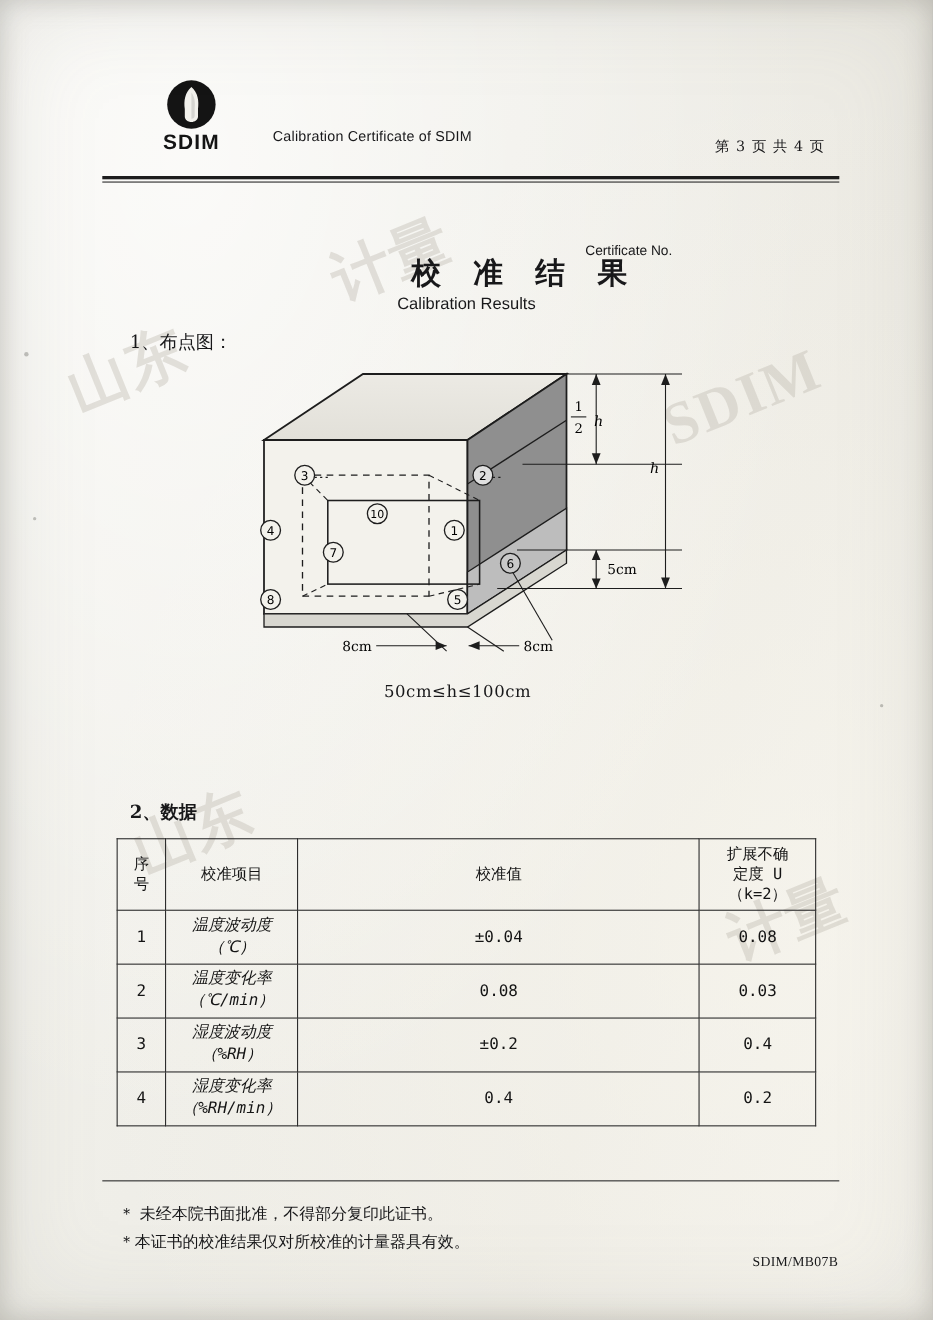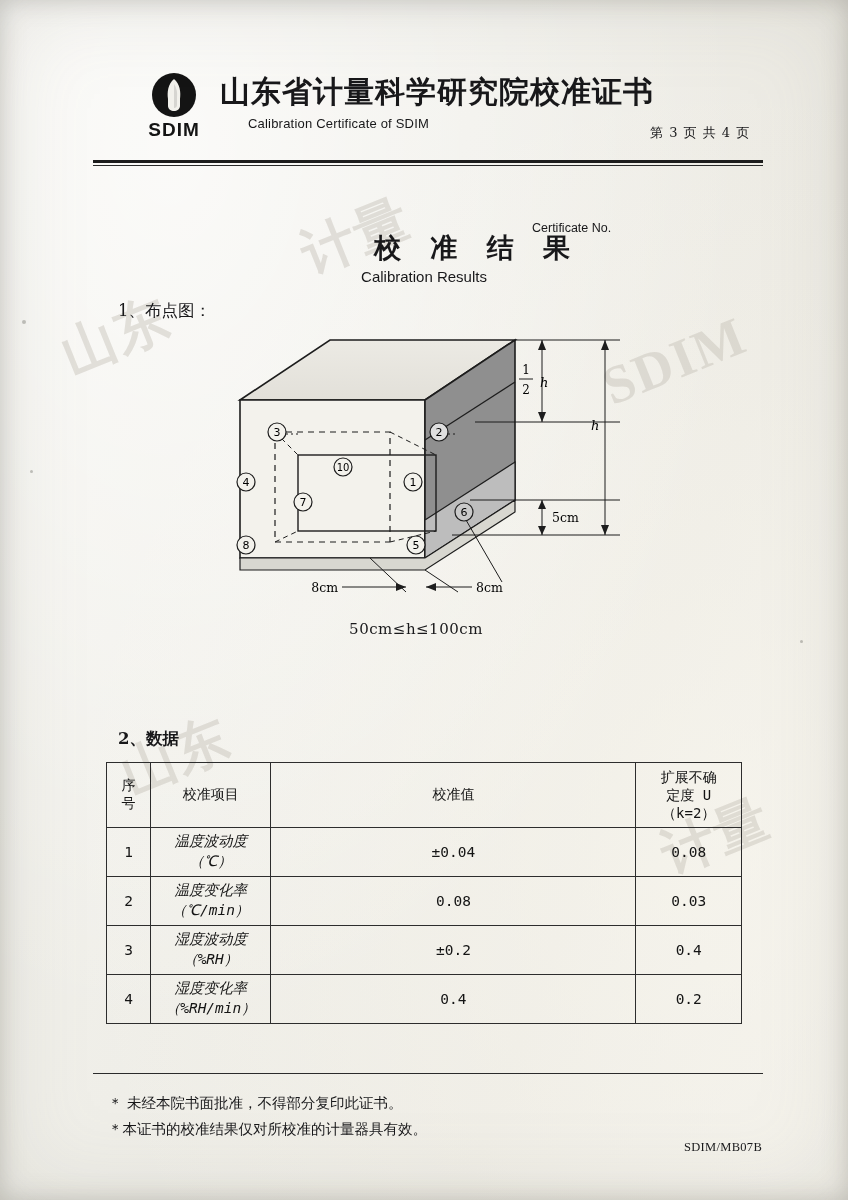--- a/index.html
+++ b/index.html
@@ -281,21 +281,20 @@
     <div class="logo">
       <div class="logo-mark">
         <svg width="46" height="46" viewBox="0 0 46 46">
           <circle cx="23" cy="23" r="22" fill="#141414"></circle>
           <path d="M23 7 C29 12 30 20 29 27 L29 34 C29 37 26 39 23 39 C20 39 17 37 17 34 L17 27 C16 20 17 12 23 7 Z" fill="#f2f1ec"></path>
           <path d="M23 12 C26 16 26.5 21 26 26 L26 33 C26 35 24.8 36 23 36 Z" fill="#141414" opacity="0.12"></path>
         </svg>
       </div>
       <div class="logo-text">SDIM</div>
     </div>
-    <div class="title-cn">山东省计量科学研究院校准证书</div>
     <div class="title-en">Calibration Certificate of SDIM</div>
     <div class="page-no">第 3 页 共 4 页</div>
   </div>
   <div class="rule-top"></div>
 
   <div class="cert-no-en">Certificate No.</div>
 
   <div class="result-cn">校 准 结 果</div>
   <div class="result-en">Calibration Results</div>
   <div class="sec1">1、布点图：</div>

